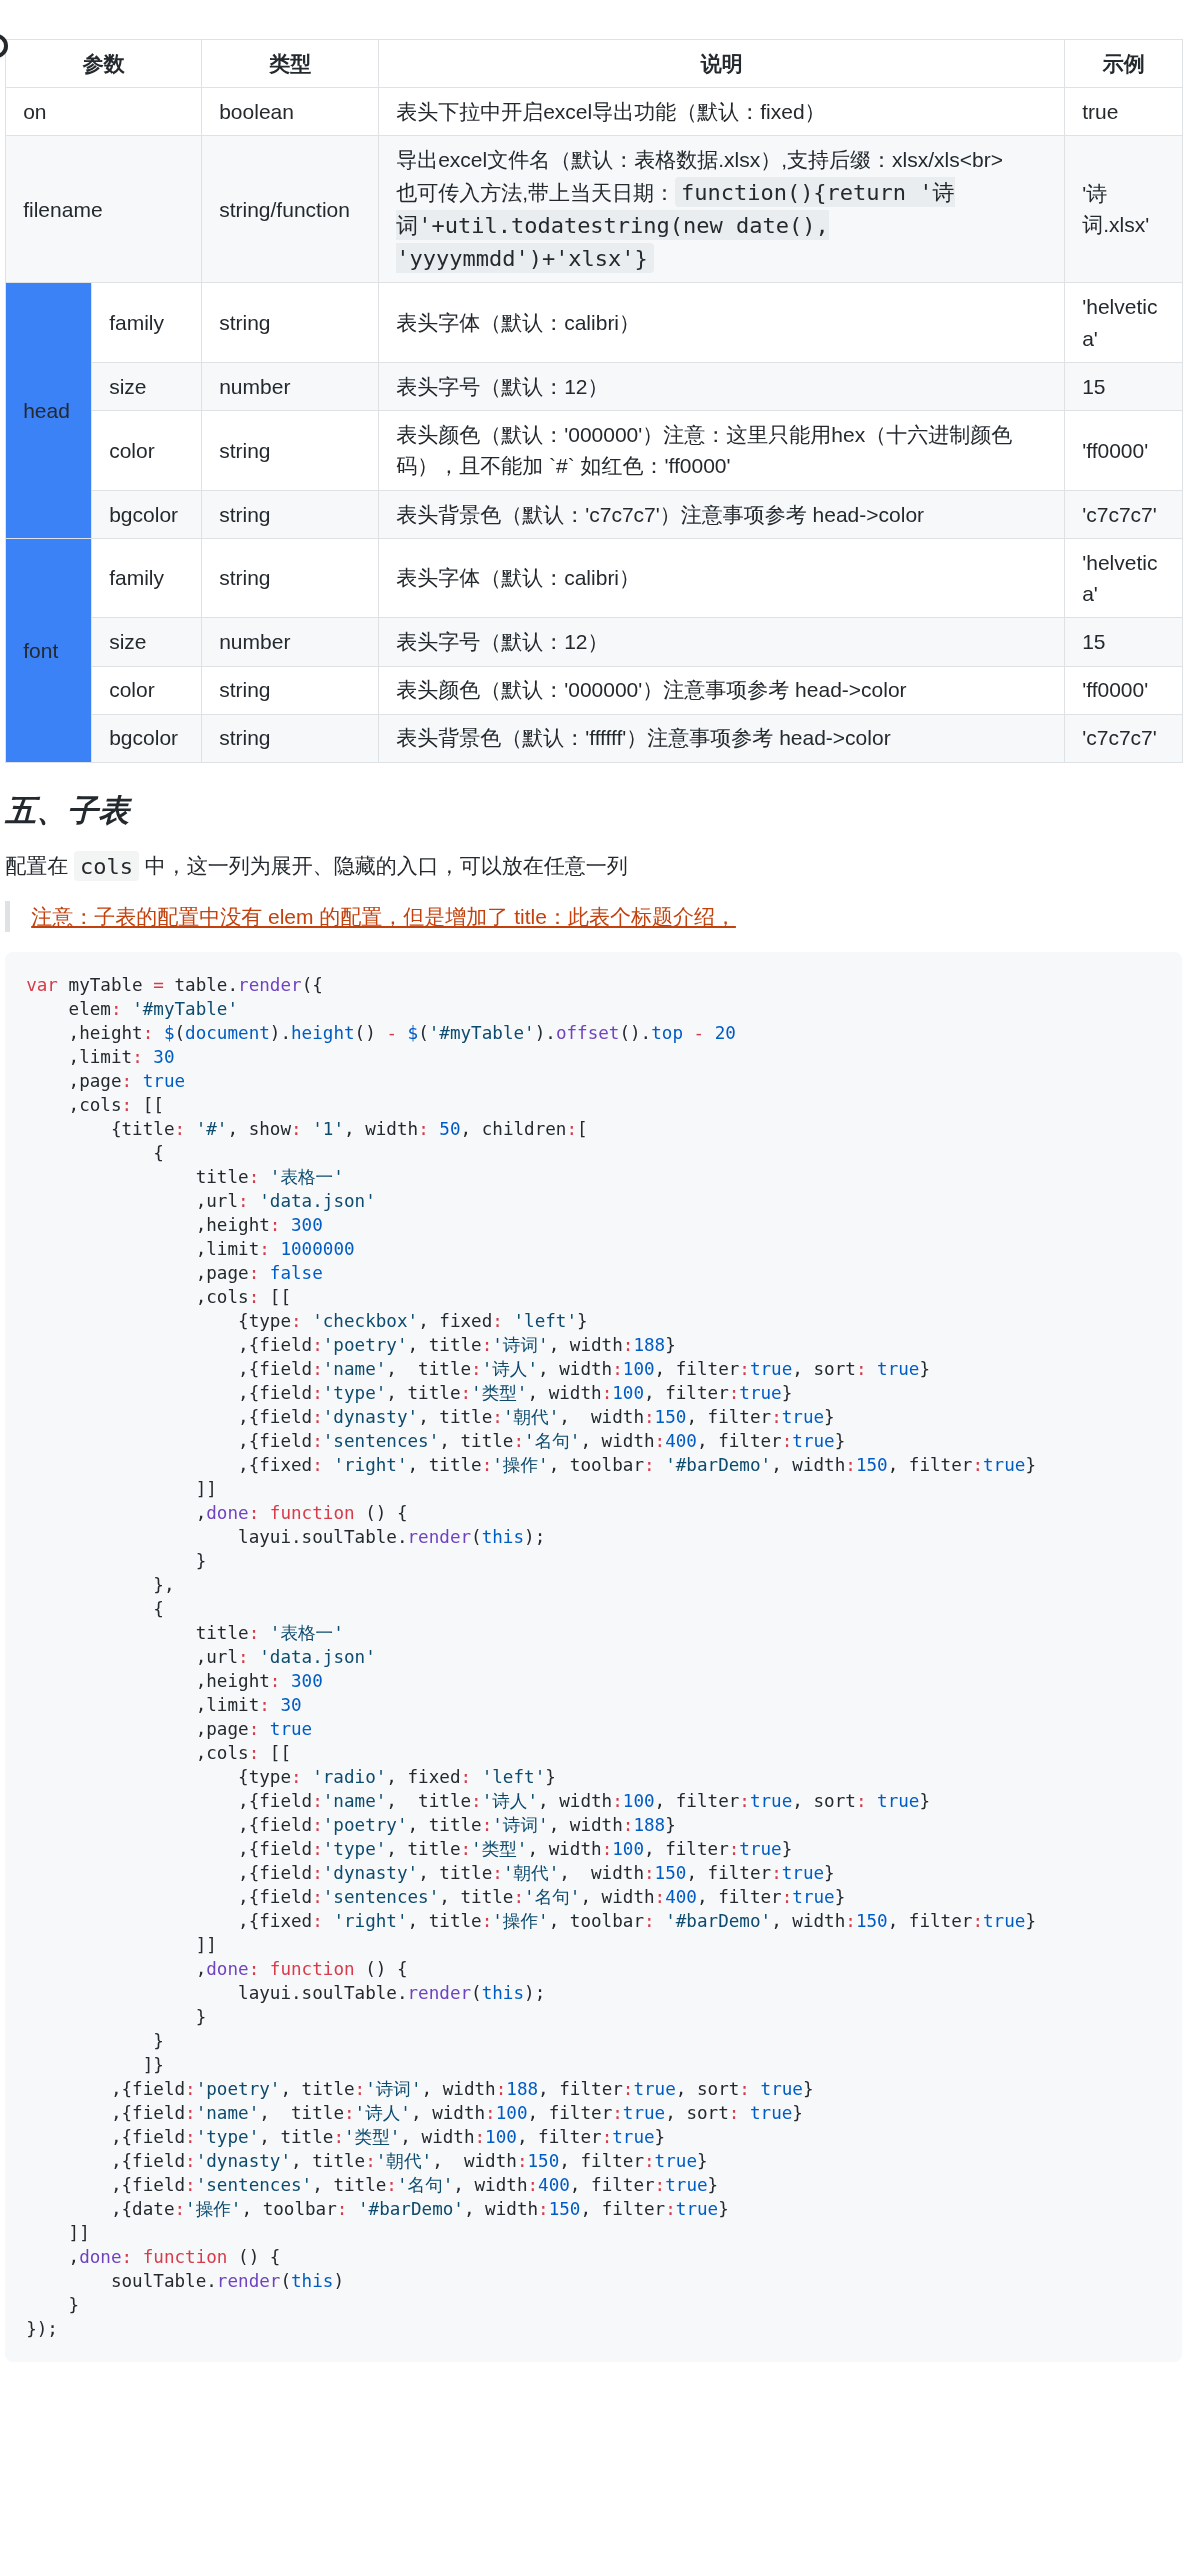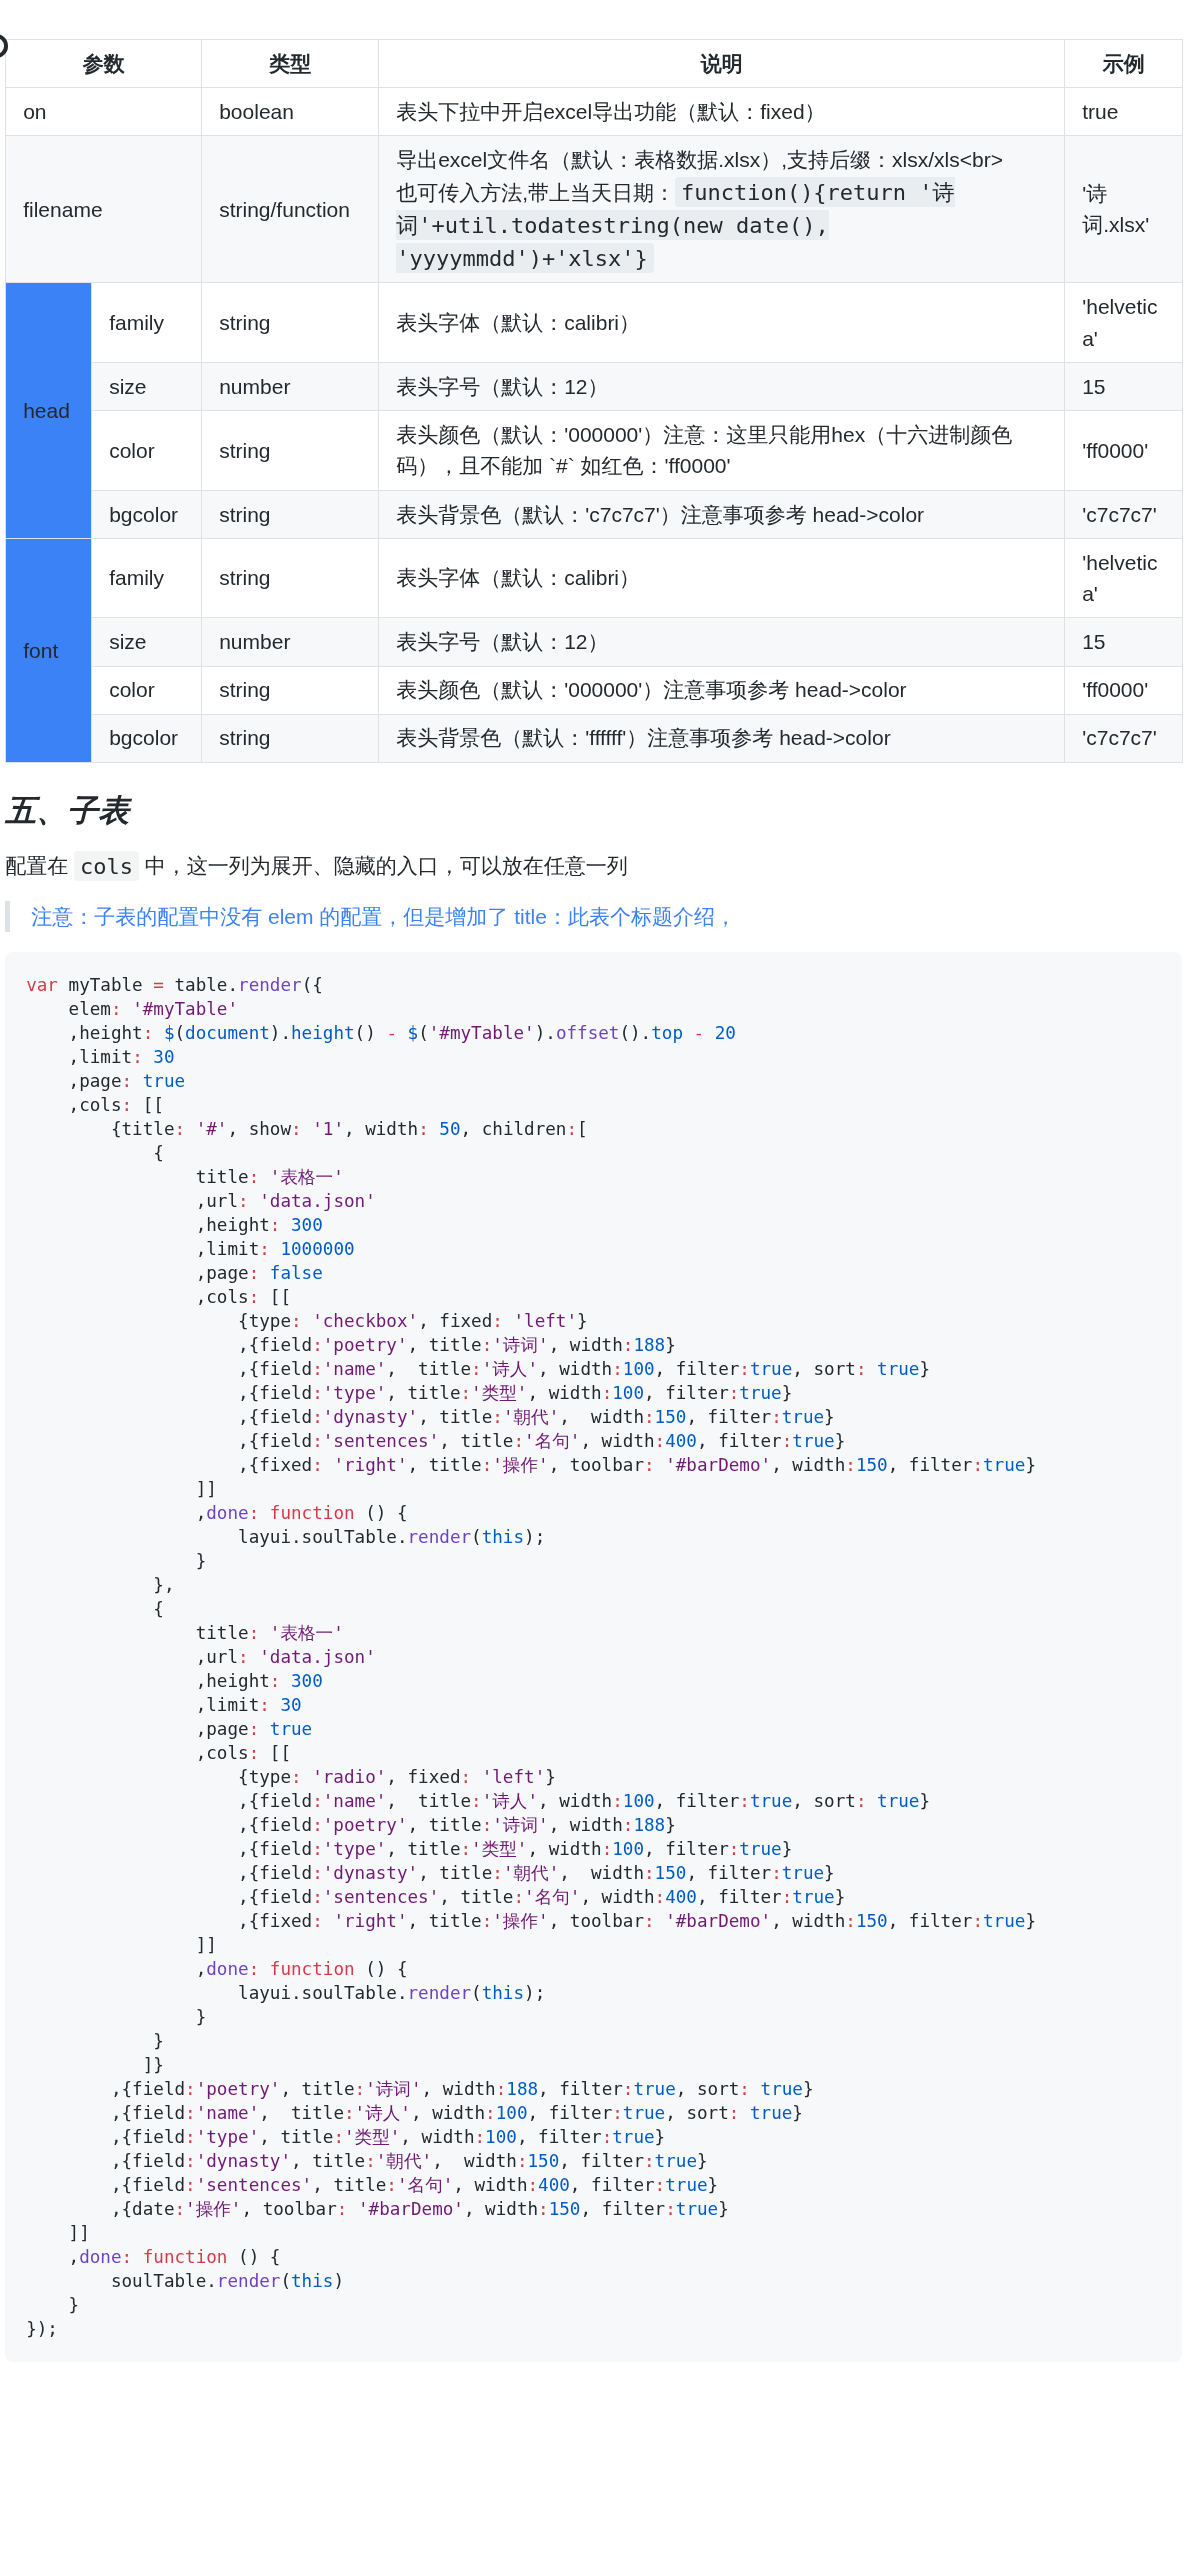--- a/index.html
+++ b/index.html
@@ -63,41 +63,42 @@
     font-size: 22px;
     background: rgba(27,31,35,0.05);
     border-radius: 3.9px;
     padding: 2.6px 5.9px;
   }
   .md-p { margin: 19.6px 0 0 0; }
   blockquote.md-quote {
     margin: 18.3px 0 0 0;
     padding: 0 21px;
     border-left: 5.2px solid #dfe2e5;
-    color: #3b82f6;
+    color: #c2410c;
+    text-decoration: underline;
   }
   blockquote.md-quote p { margin: 0; }
   pre.code-block {
     margin: 19.6px 0 0 0;
     background: #f6f8fa;
     border-radius: 7.8px;
     padding: 21px;
     overflow: hidden;
   }
   pre.code-block code {
     font-family: "DejaVu Sans Mono", "Liberation Mono", monospace;
     font-size: 17.6px;
     line-height: 24px;
     white-space: pre;
     color: #24292e;
     display: block;
   }
   .tok-k { color: #d73a49; }
   .tok-c { color: #005cc5; }
-  .tok-s { color: #701a75; }
+  .tok-s { color: #0c4a6e; }
   .tok-e { color: #6f42c1; }
 </style>
 </head>
 <body>
 
 <main>
 
   <span class="anchor-stub"></span>
 
 

